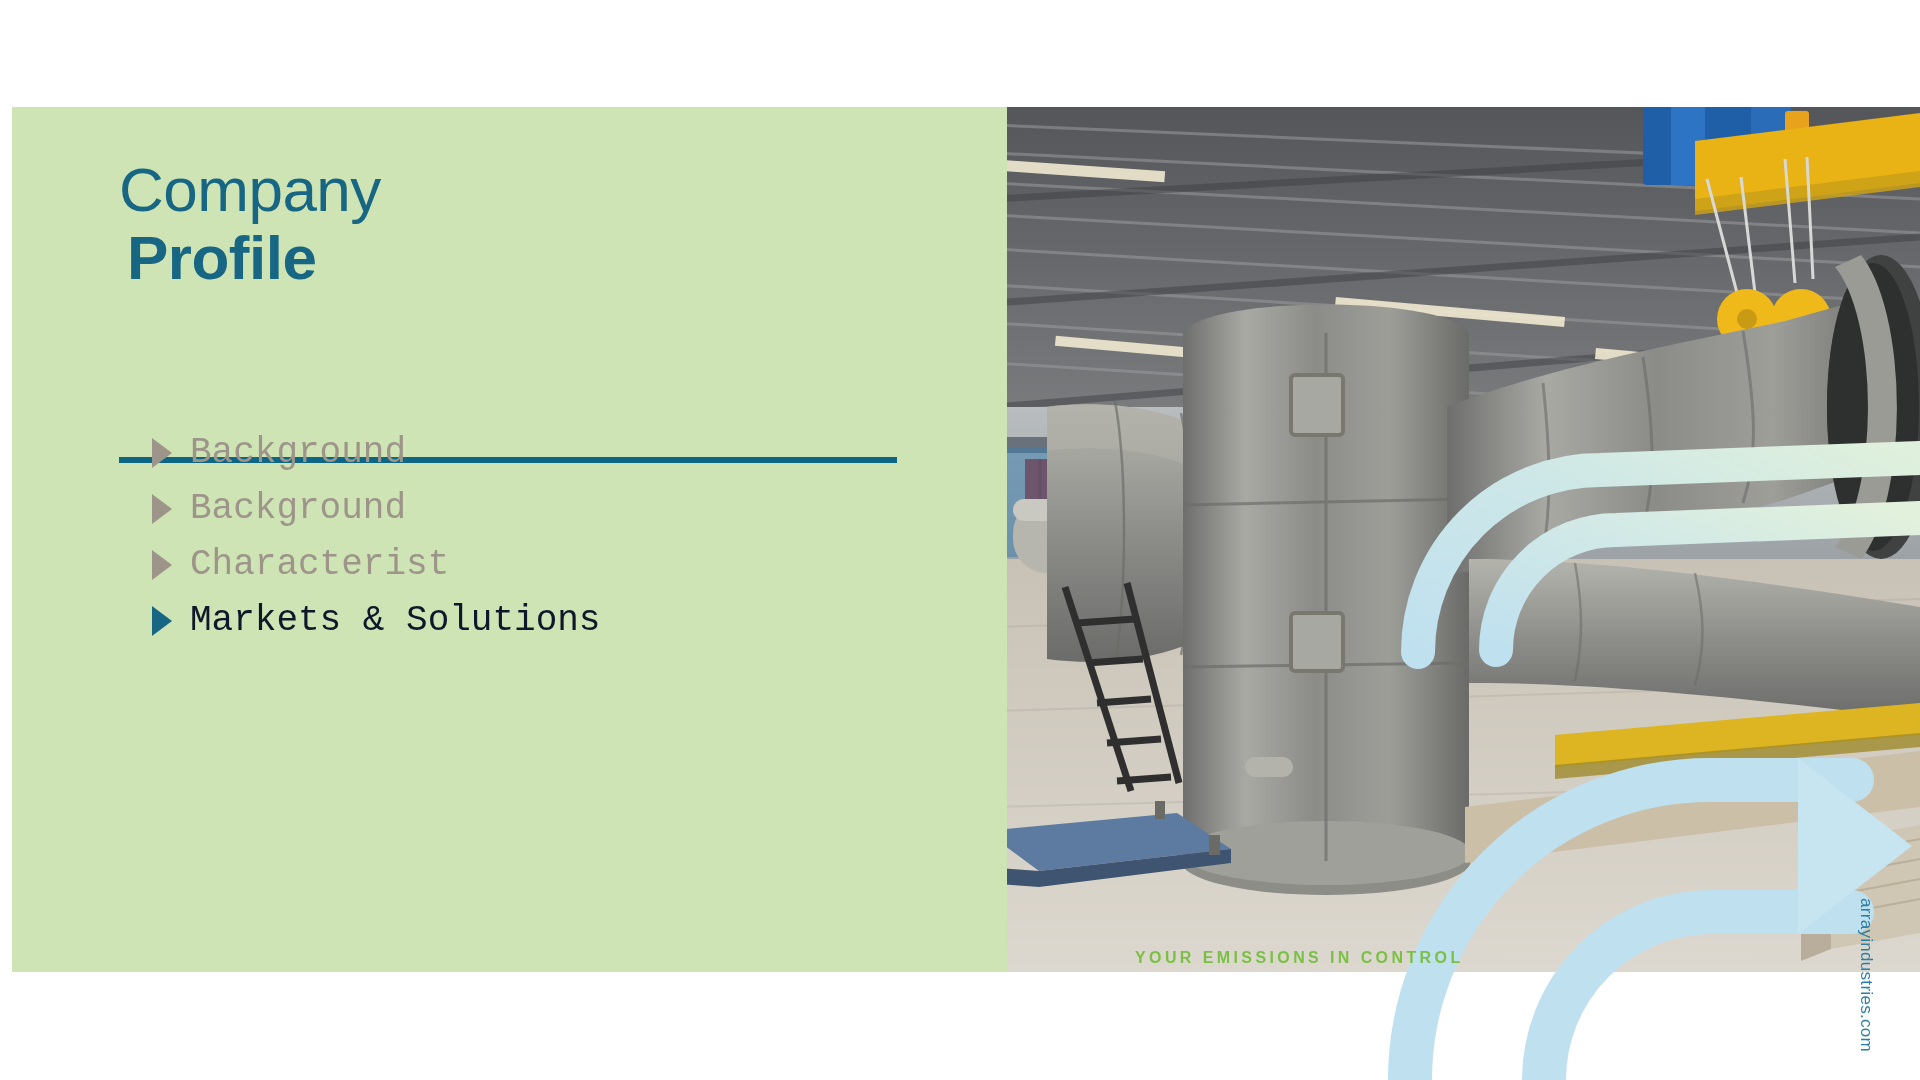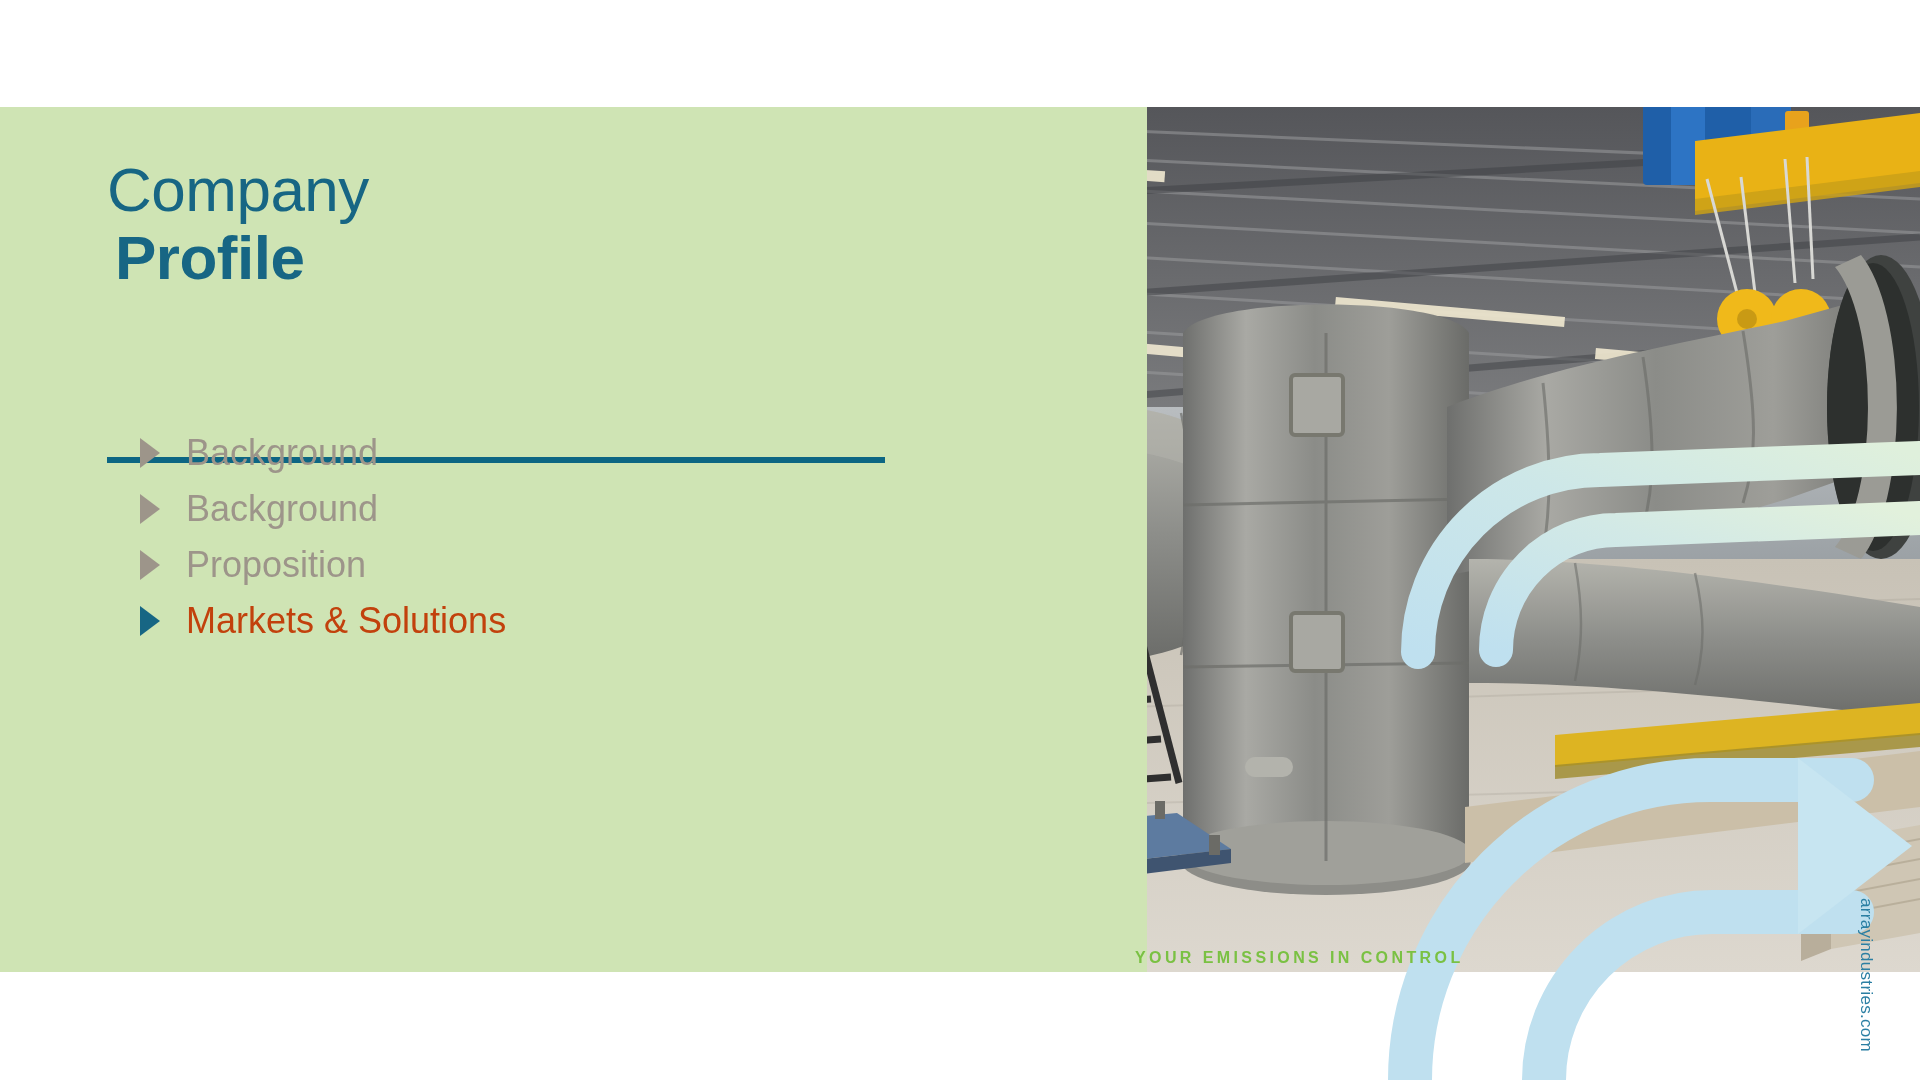--- a/index.html
+++ b/index.html
@@ -11,22 +11,22 @@
   }
   .slide {
     position:relative;
     width:1920px; height:1080px;
     background:#ffffff;
   }
 
   
   .green-panel {
     position:absolute;
-    left:0; top:107px;
-    width:1147px; height:865px;
+    left:12px; top:107px;
+    width:995px; height:865px;
     background:#cfe4b4;
   }
 
   .title-block {
     position:absolute;
     left:107px; top:50px;
     width:800px;
   }
   .title-line-1 {
     font-size:62px;
@@ -56,42 +56,43 @@
   .nav-list {
     position:absolute;
     left:138px; top:318px;
     width:800px;
     list-style:none;
   }
   .nav-item {
     display:flex;
     align-items:center;
     height:56px;
-    gap:26px;
+    gap:18px;
+    font-family:Liberation Mono, monospace;
   }
   .nav-tri {
     width:0; height:0;
     flex:0 0 auto;
     border-top:15px solid transparent;
     border-bottom:15px solid transparent;
     border-left:20px solid #9d958a;
     margin-left:2px;
   }
   .nav-item.active .nav-tri {
     border-left-color:#176684;
   }
   .nav-label {
     font-size:36px;
     font-weight:400;
     color:#9d958a;
     white-space:nowrap;
     line-height:1;
   }
   .nav-item.active .nav-label {
-    color:#c2410c;
+    color:#0f172a;
     font-weight:500;
   }
 
   
   .photo {
     position:absolute;
     left:995px; top:107px;
     width:925px; height:865px;
     overflow:hidden;
     background:#8e8e8a;
@@ -378,21 +379,21 @@
       <li class="nav-item">
         <span class="nav-tri"></span>
         <span class="nav-label">Background</span>
       </li>
       <li class="nav-item">
         <span class="nav-tri"></span>
         <span class="nav-label">Background</span>
       </li>
       <li class="nav-item">
         <span class="nav-tri"></span>
-        <span class="nav-label">Proposition</span>
+        <span class="nav-label">Characterist</span>
       </li>
       <li class="nav-item active">
         <span class="nav-tri"></span>
         <span class="nav-label">Markets &amp; Solutions</span>
       </li>
     </ul>
   </div>
 
   <div class="tagline">YOUR EMISSIONS IN CONTROL</div>
 

